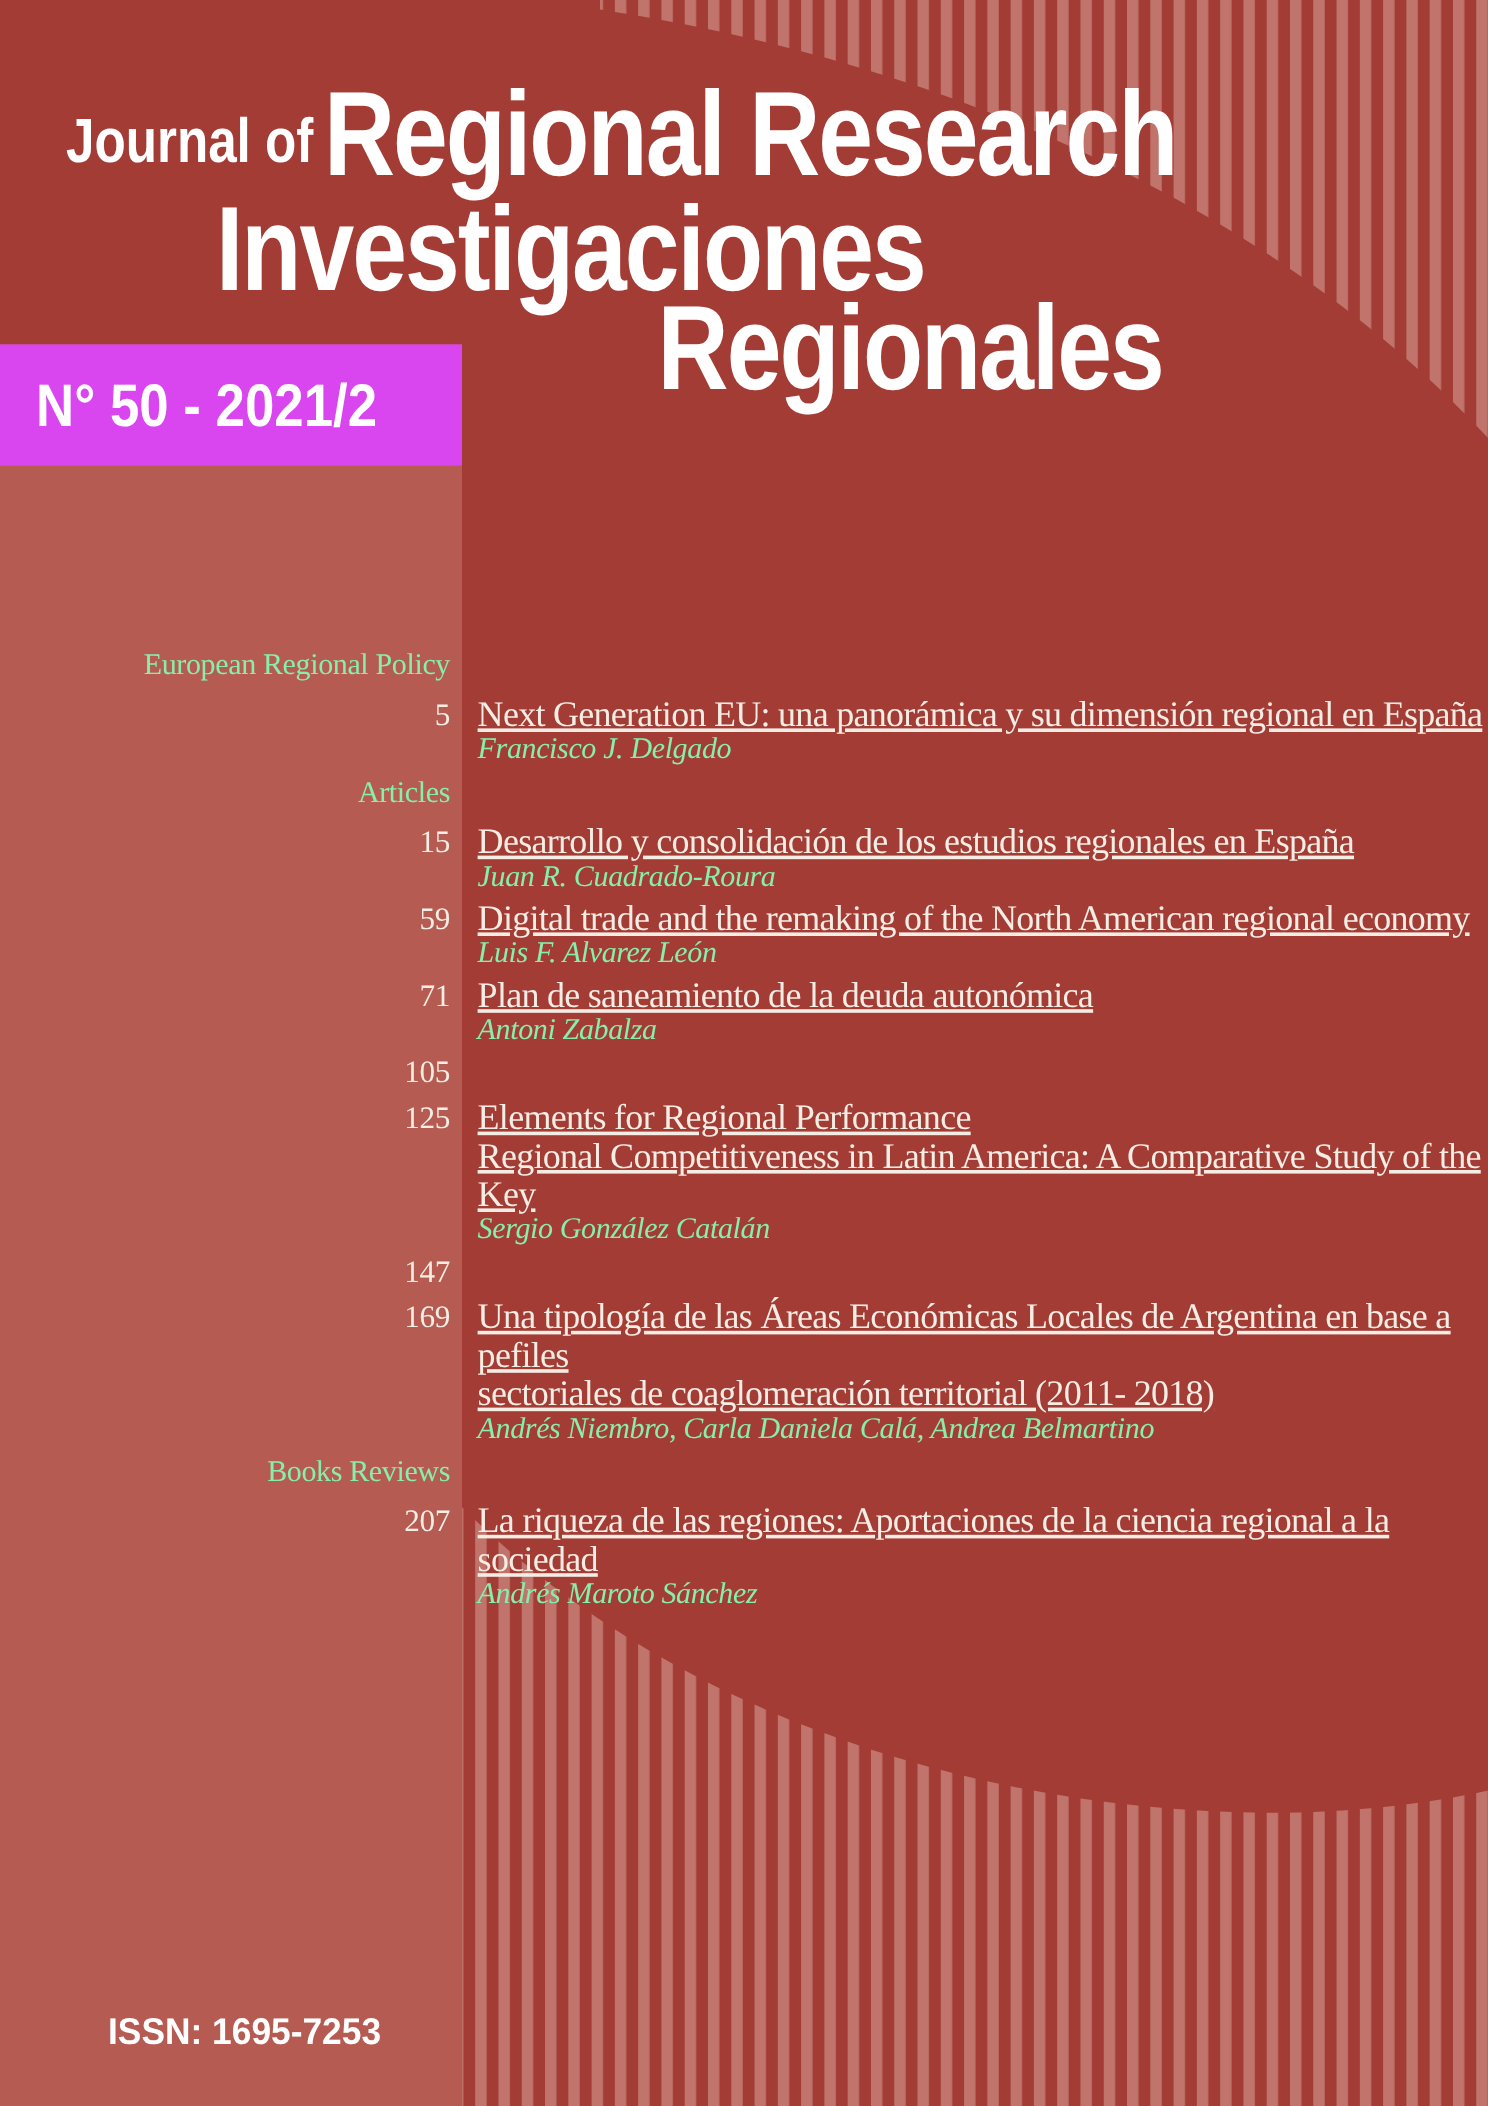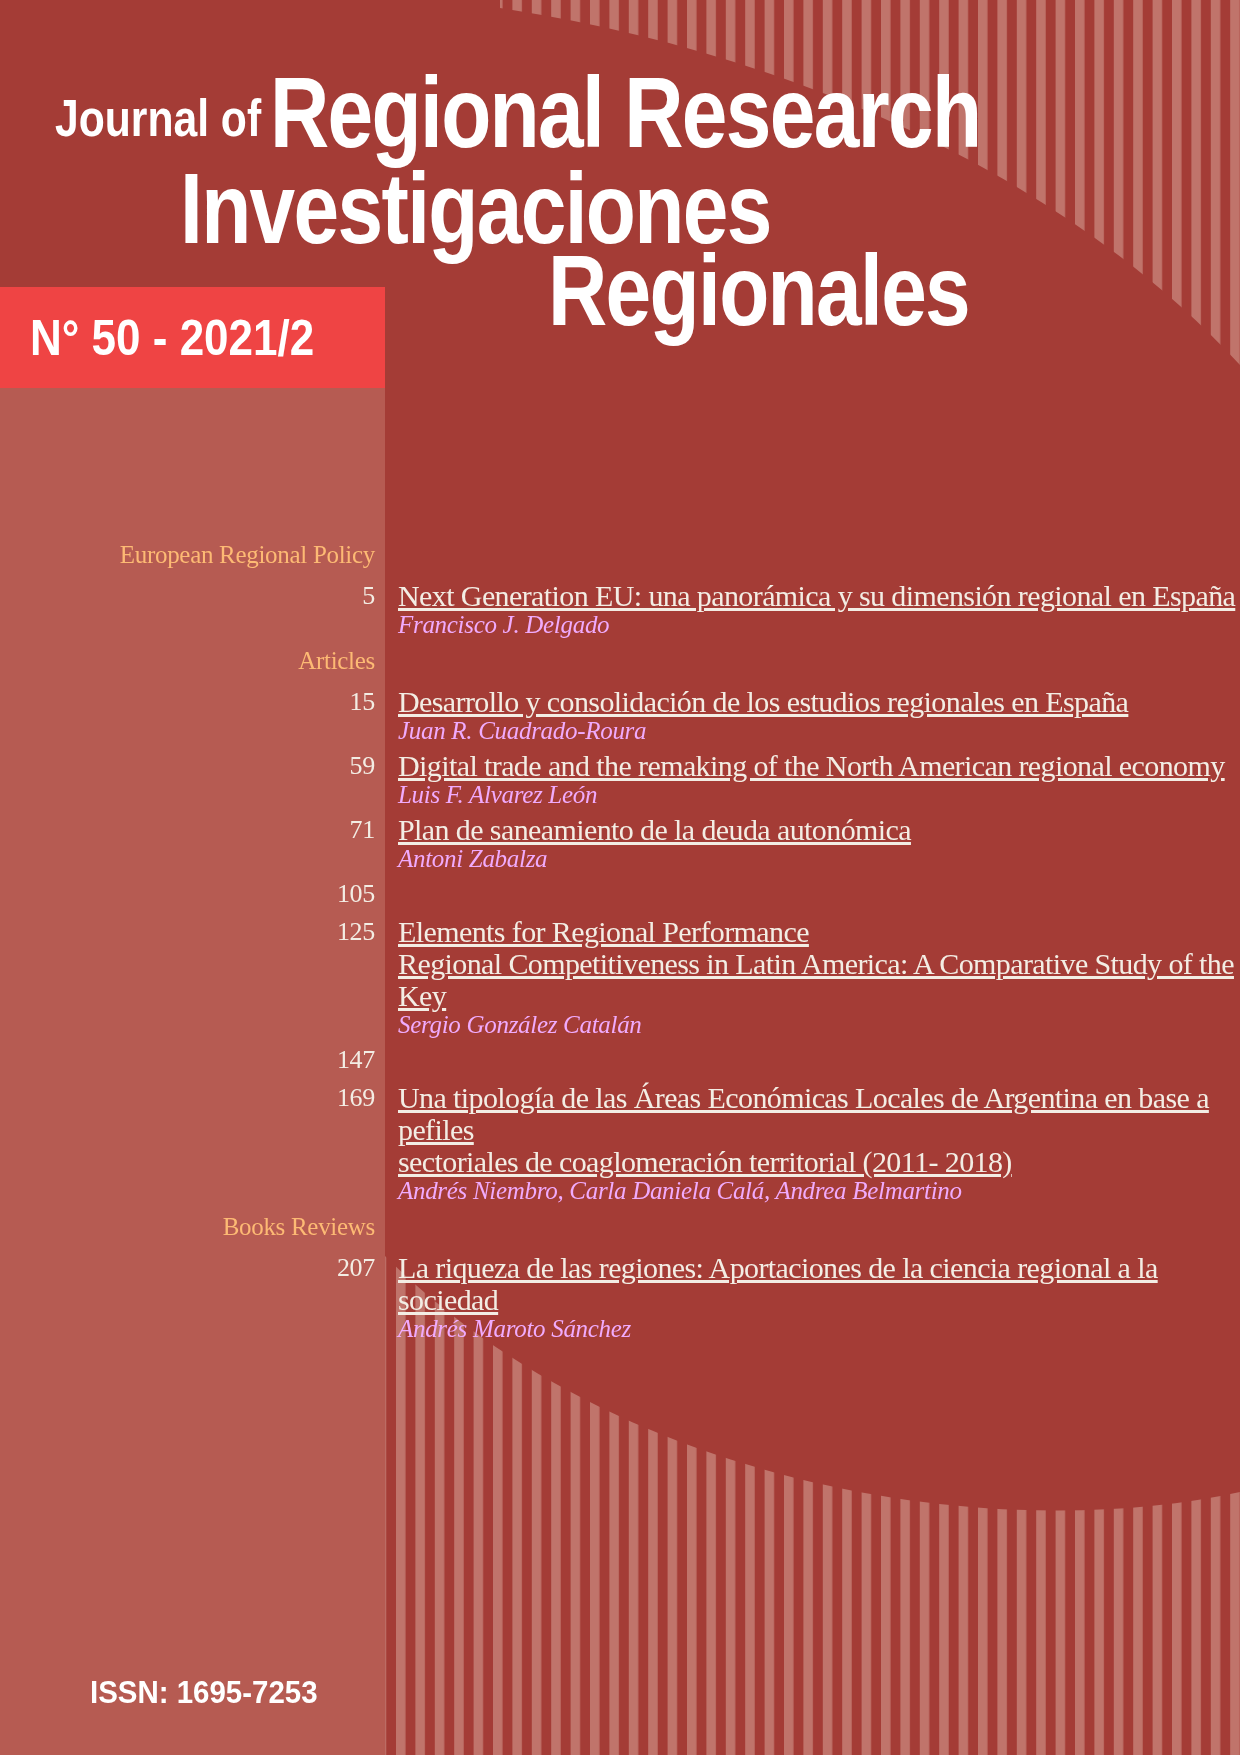--- a/index.html
+++ b/index.html
@@ -11,21 +11,21 @@
     font-family:"Liberation Sans", sans-serif;
   }
   
   #stripes-svg { position:absolute; left:0; top:0; z-index:1; }
   .left-column {
     position:absolute; left:0; top:287px; width:385px; height:1468px;
     background:#B65B52; z-index:2;
   }
   .issue-badge {
     position:absolute; left:0; top:287px; width:385px; height:101px;
-    background:#ef4444; z-index:3;
+    background:#d946ef; z-index:3;
     display:flex; align-items:center; padding-left:30px;
   }
   .issue-badge span {
     color:#FFFFFF; font-weight:bold; font-size:50px; letter-spacing:0px;
     transform:scaleX(0.88); transform-origin:left center; white-space:nowrap;
   }
   
   .masthead { position:absolute; left:0; top:0; width:1076px; height:420px; z-index:4; }
   .masthead .small-title {
     position:absolute; left:55px; top:88px;
@@ -42,32 +42,32 @@
   #big3 { left:548px; top:240px; }
   
   .toc {
     position:absolute; left:0; top:0; width:1240px; z-index:4;
     padding-top:532px;
     font-family:"Liberation Serif", serif; color:#F3EDE4;
   }
   .toc-section {
     width:375px; text-align:right;
     font-size:25px; line-height:34px; letter-spacing:-0.3px;
-    margin-top:6px; margin-bottom:8px; color:#fdba74;
+    margin-top:6px; margin-bottom:8px; color:#86efac;
   }
   .toc-entry { display:grid; grid-template-columns:375px auto; margin-bottom:6px; }
   .toc-page {
     text-align:right; font-size:26px; line-height:32px; letter-spacing:-0.3px;
   }
   .toc-body { padding-left:23px; }
   .toc-title { font-size:30px; line-height:32px; letter-spacing:-0.6px;text-decoration:underline; }
   .toc-title span { display:block; }
   .toc-authors {
     font-style:italic; font-size:25px; line-height:26px; letter-spacing:-0.3px;
-    color:#f0abfc;
+    color:#86efac;
   }
   
   .issn {
     position:absolute; left:90px; top:1675px; z-index:4;
     color:#fff; font-weight:bold; font-size:31px;
     transform:scaleX(0.95); transform-origin:left top; white-space:nowrap;
   }
 </style>
 </head>
 <body>

